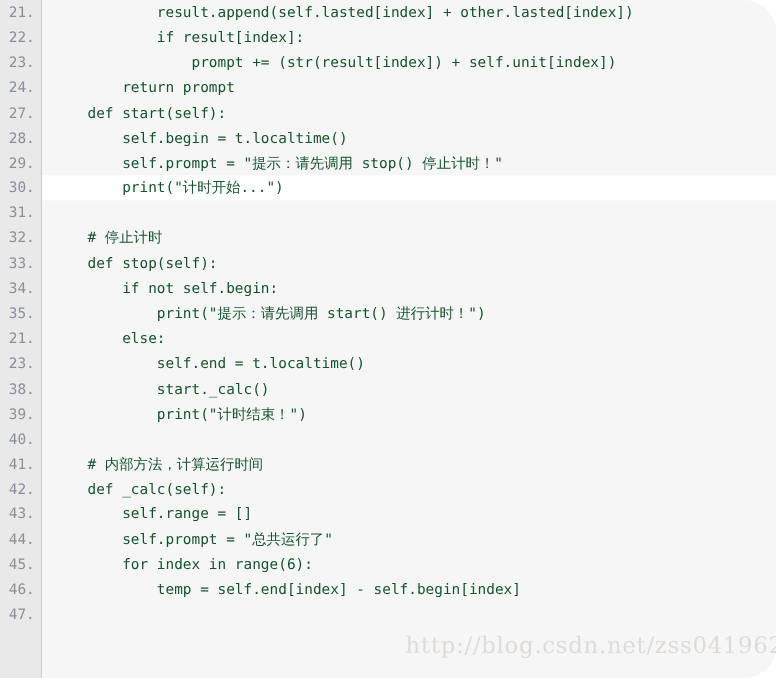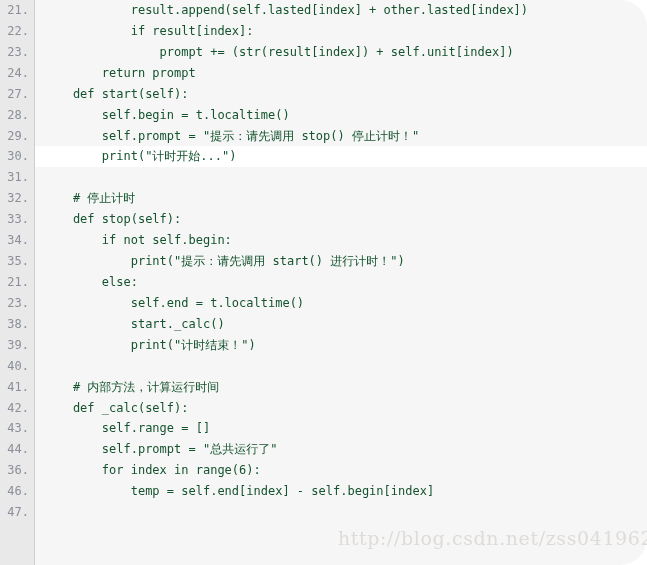--- a/index.html
+++ b/index.html
@@ -112,20 +112,20 @@
       <div class="code-line"><div class="ln">35.</div><div class="src">            print("提示：请先调用 start() 进行计时！")</div></div>
       <div class="code-line"><div class="ln">21.</div><div class="src">        else:</div></div>
       <div class="code-line"><div class="ln">23.</div><div class="src">            self.end = t.localtime()</div></div>
       <div class="code-line"><div class="ln">38.</div><div class="src">            start._calc()</div></div>
       <div class="code-line"><div class="ln">39.</div><div class="src">            print("计时结束！")</div></div>
       <div class="code-line"><div class="ln">40.</div><div class="src"></div></div>
       <div class="code-line"><div class="ln">41.</div><div class="src">    # 内部方法，计算运行时间</div></div>
       <div class="code-line"><div class="ln">42.</div><div class="src">    def _calc(self):</div></div>
       <div class="code-line"><div class="ln">43.</div><div class="src">        self.range = []</div></div>
       <div class="code-line"><div class="ln">44.</div><div class="src">        self.prompt = "总共运行了"</div></div>
-      <div class="code-line"><div class="ln">36.</div><div class="src">        for index in range(6):</div></div>
+      <div class="code-line"><div class="ln">45.</div><div class="src">        for index in range(6):</div></div>
       <div class="code-line"><div class="ln">46.</div><div class="src">            temp = self.end[index] - self.begin[index]</div></div>
       <div class="code-line"><div class="ln">47.</div><div class="src"></div></div>
     </div>
 
   <div id="watermark">http://blog.csdn.net/zss041962</div>
 
 </div>
 
 </body></html>

